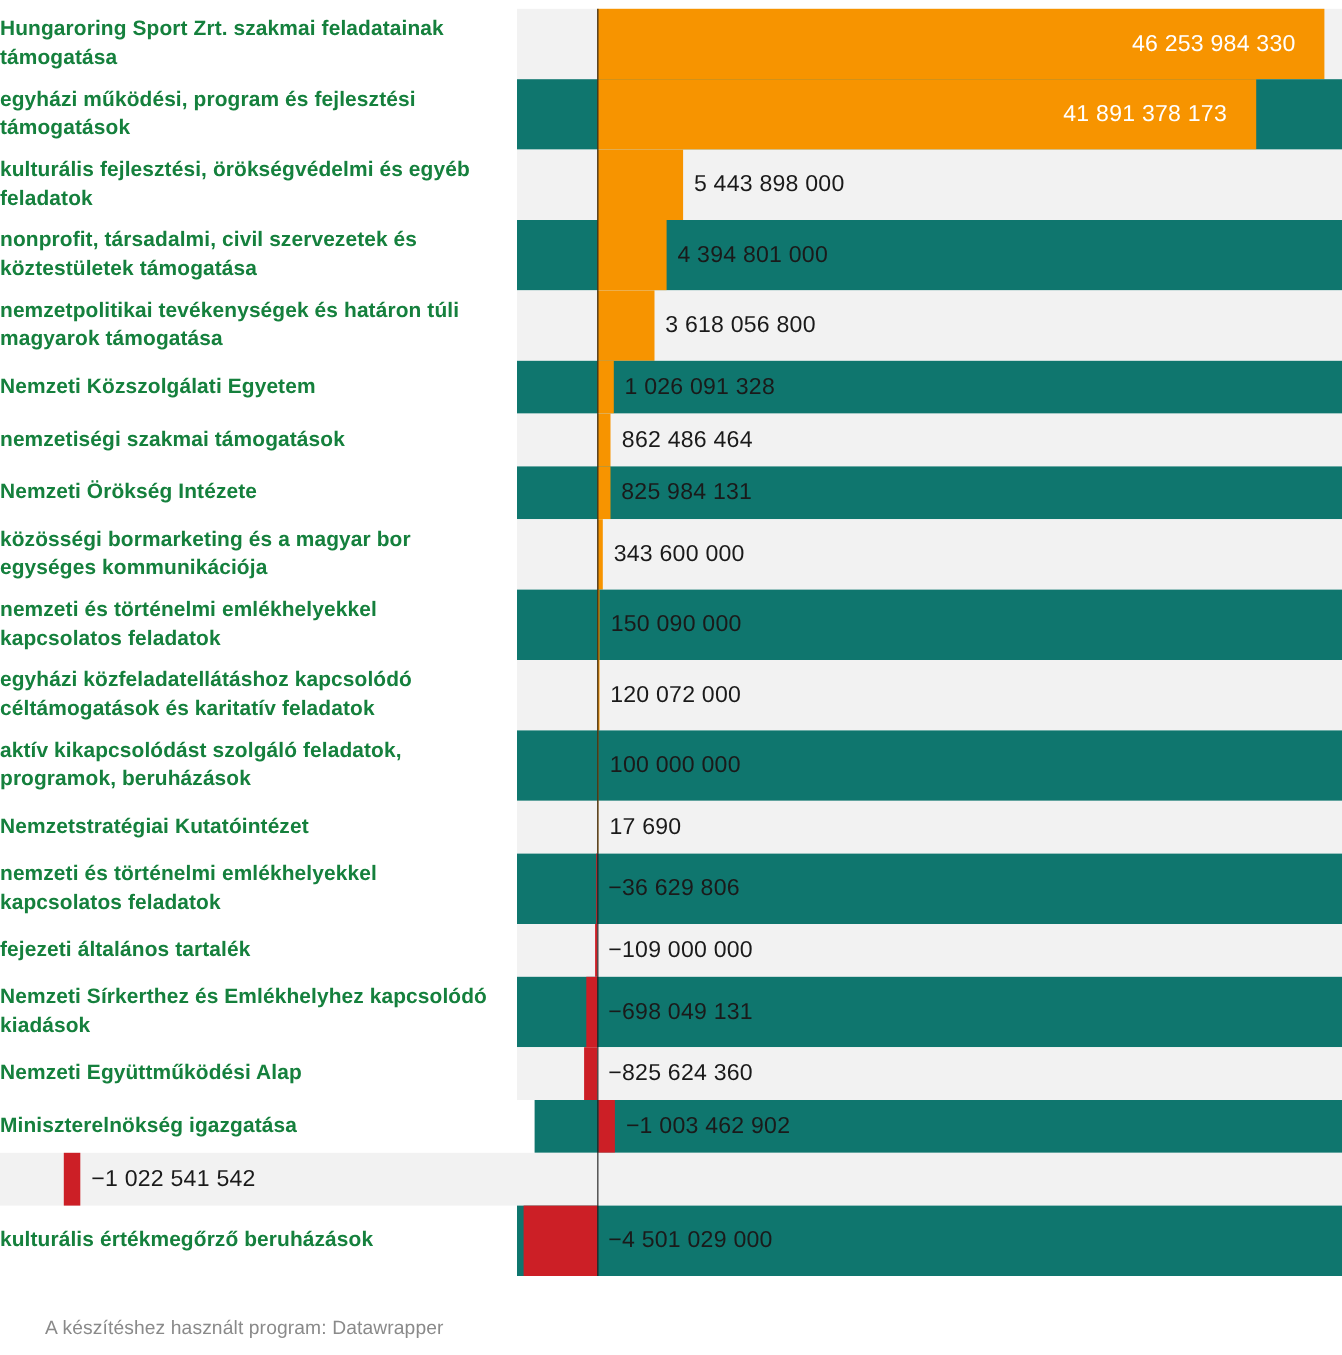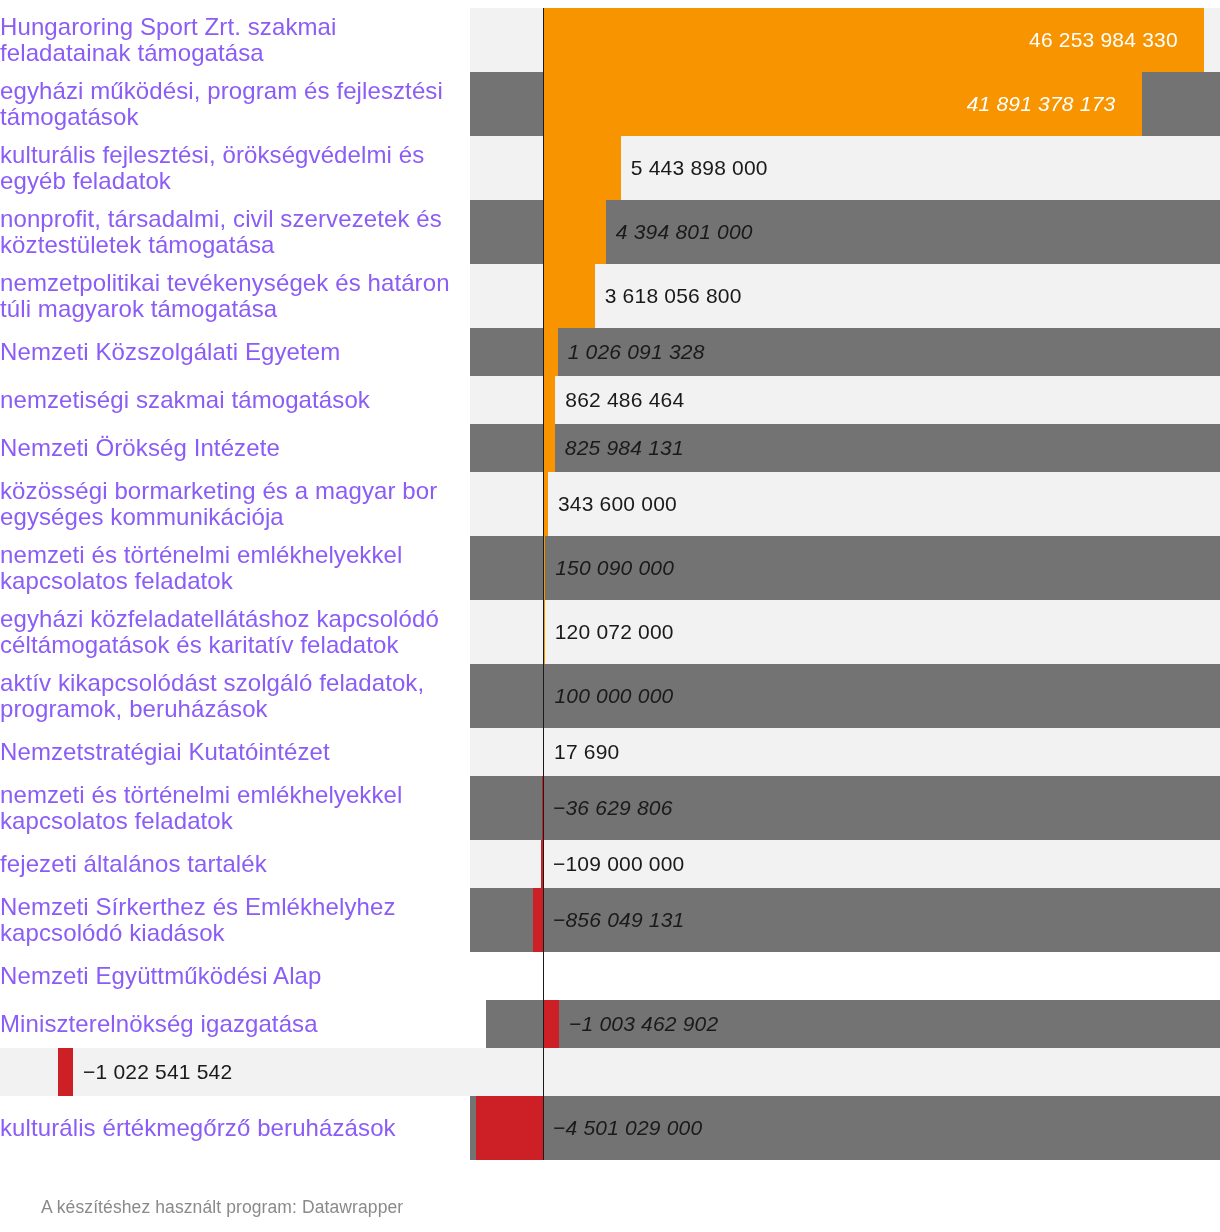--- a/index.html
+++ b/index.html
@@ -32,35 +32,35 @@
     align-items: stretch;
     width: 1220px;
   }
   .row-label {
     width: 470px;
     min-width: 470px;
     box-sizing: border-box;
     padding-right: 12px;
     display: flex;
     align-items: center;
-    font-size: 24px;
+    font-size: 19px;
     line-height: 26px;
-    color: #8b5cf6;
+    color: #15803d;
     letter-spacing: 0.1px;
+    font-weight: bold;
   }
   .row-track {
     position: relative;
     flex: 1 1 auto;
     background: #f2f2f2;
     display: flex;
     align-items: center;
   }
   .row.alt .row-track {
-    background: #737373;
-    font-style: italic;
+    background: #0f766e;
   }
   .bar {
     position: absolute;
     top: 50%;
     transform: translateY(-50%);
     height: 100%;
   }
   .bar.pos {
     background: #f79400;
   }
@@ -207,25 +207,29 @@
         <div class="row-label">fejezeti általános tartalék</div>
         <div class="row-track">
           <div class="bar neg" style="left: 71.3775px; width: 1.62252px;"></div>
           <div class="val outside" style="left: 83px;">−109 000 000</div>
         </div>
       </div>
       <div class="row alt" style="height: 64px;">
         <div class="row-label">Nemzeti Sírkerthez és Emlékhelyhez kapcsolódó kiadások</div>
         <div class="row-track">
           <div class="bar neg" style="left: 62.6092px; width: 10.3908px;"></div>
-          <div class="val outside" style="left: 83px;">−856 049 131</div>
+          <div class="val outside" style="left: 83px;">−698 049 131</div>
         </div>
       </div>
       <div class="row" style="height: 48px;">
         <div class="row-label">Nemzeti Együttműködési Alap</div>
+        <div class="row-track">
+          <div class="bar neg" style="left: 60.7102px; width: 12.2898px;"></div>
+          <div class="val outside" style="left: 83px;">−825 624 360</div>
+        </div>
       </div>
       <div class="row alt" style="height: 48px; gap: 16px;">
         <div class="row-label">Miniszterelnökség igazgatása</div>
         <div class="row-track">
           <div class="bar neg" style="left: 58.063px; width: 14.937px;"></div>
           <div class="val outside" style="left: 83px;">−1 003 462 902</div>
         </div>
       </div>
       <div class="row" style="height: 48px;">
         <div class="row-track">

